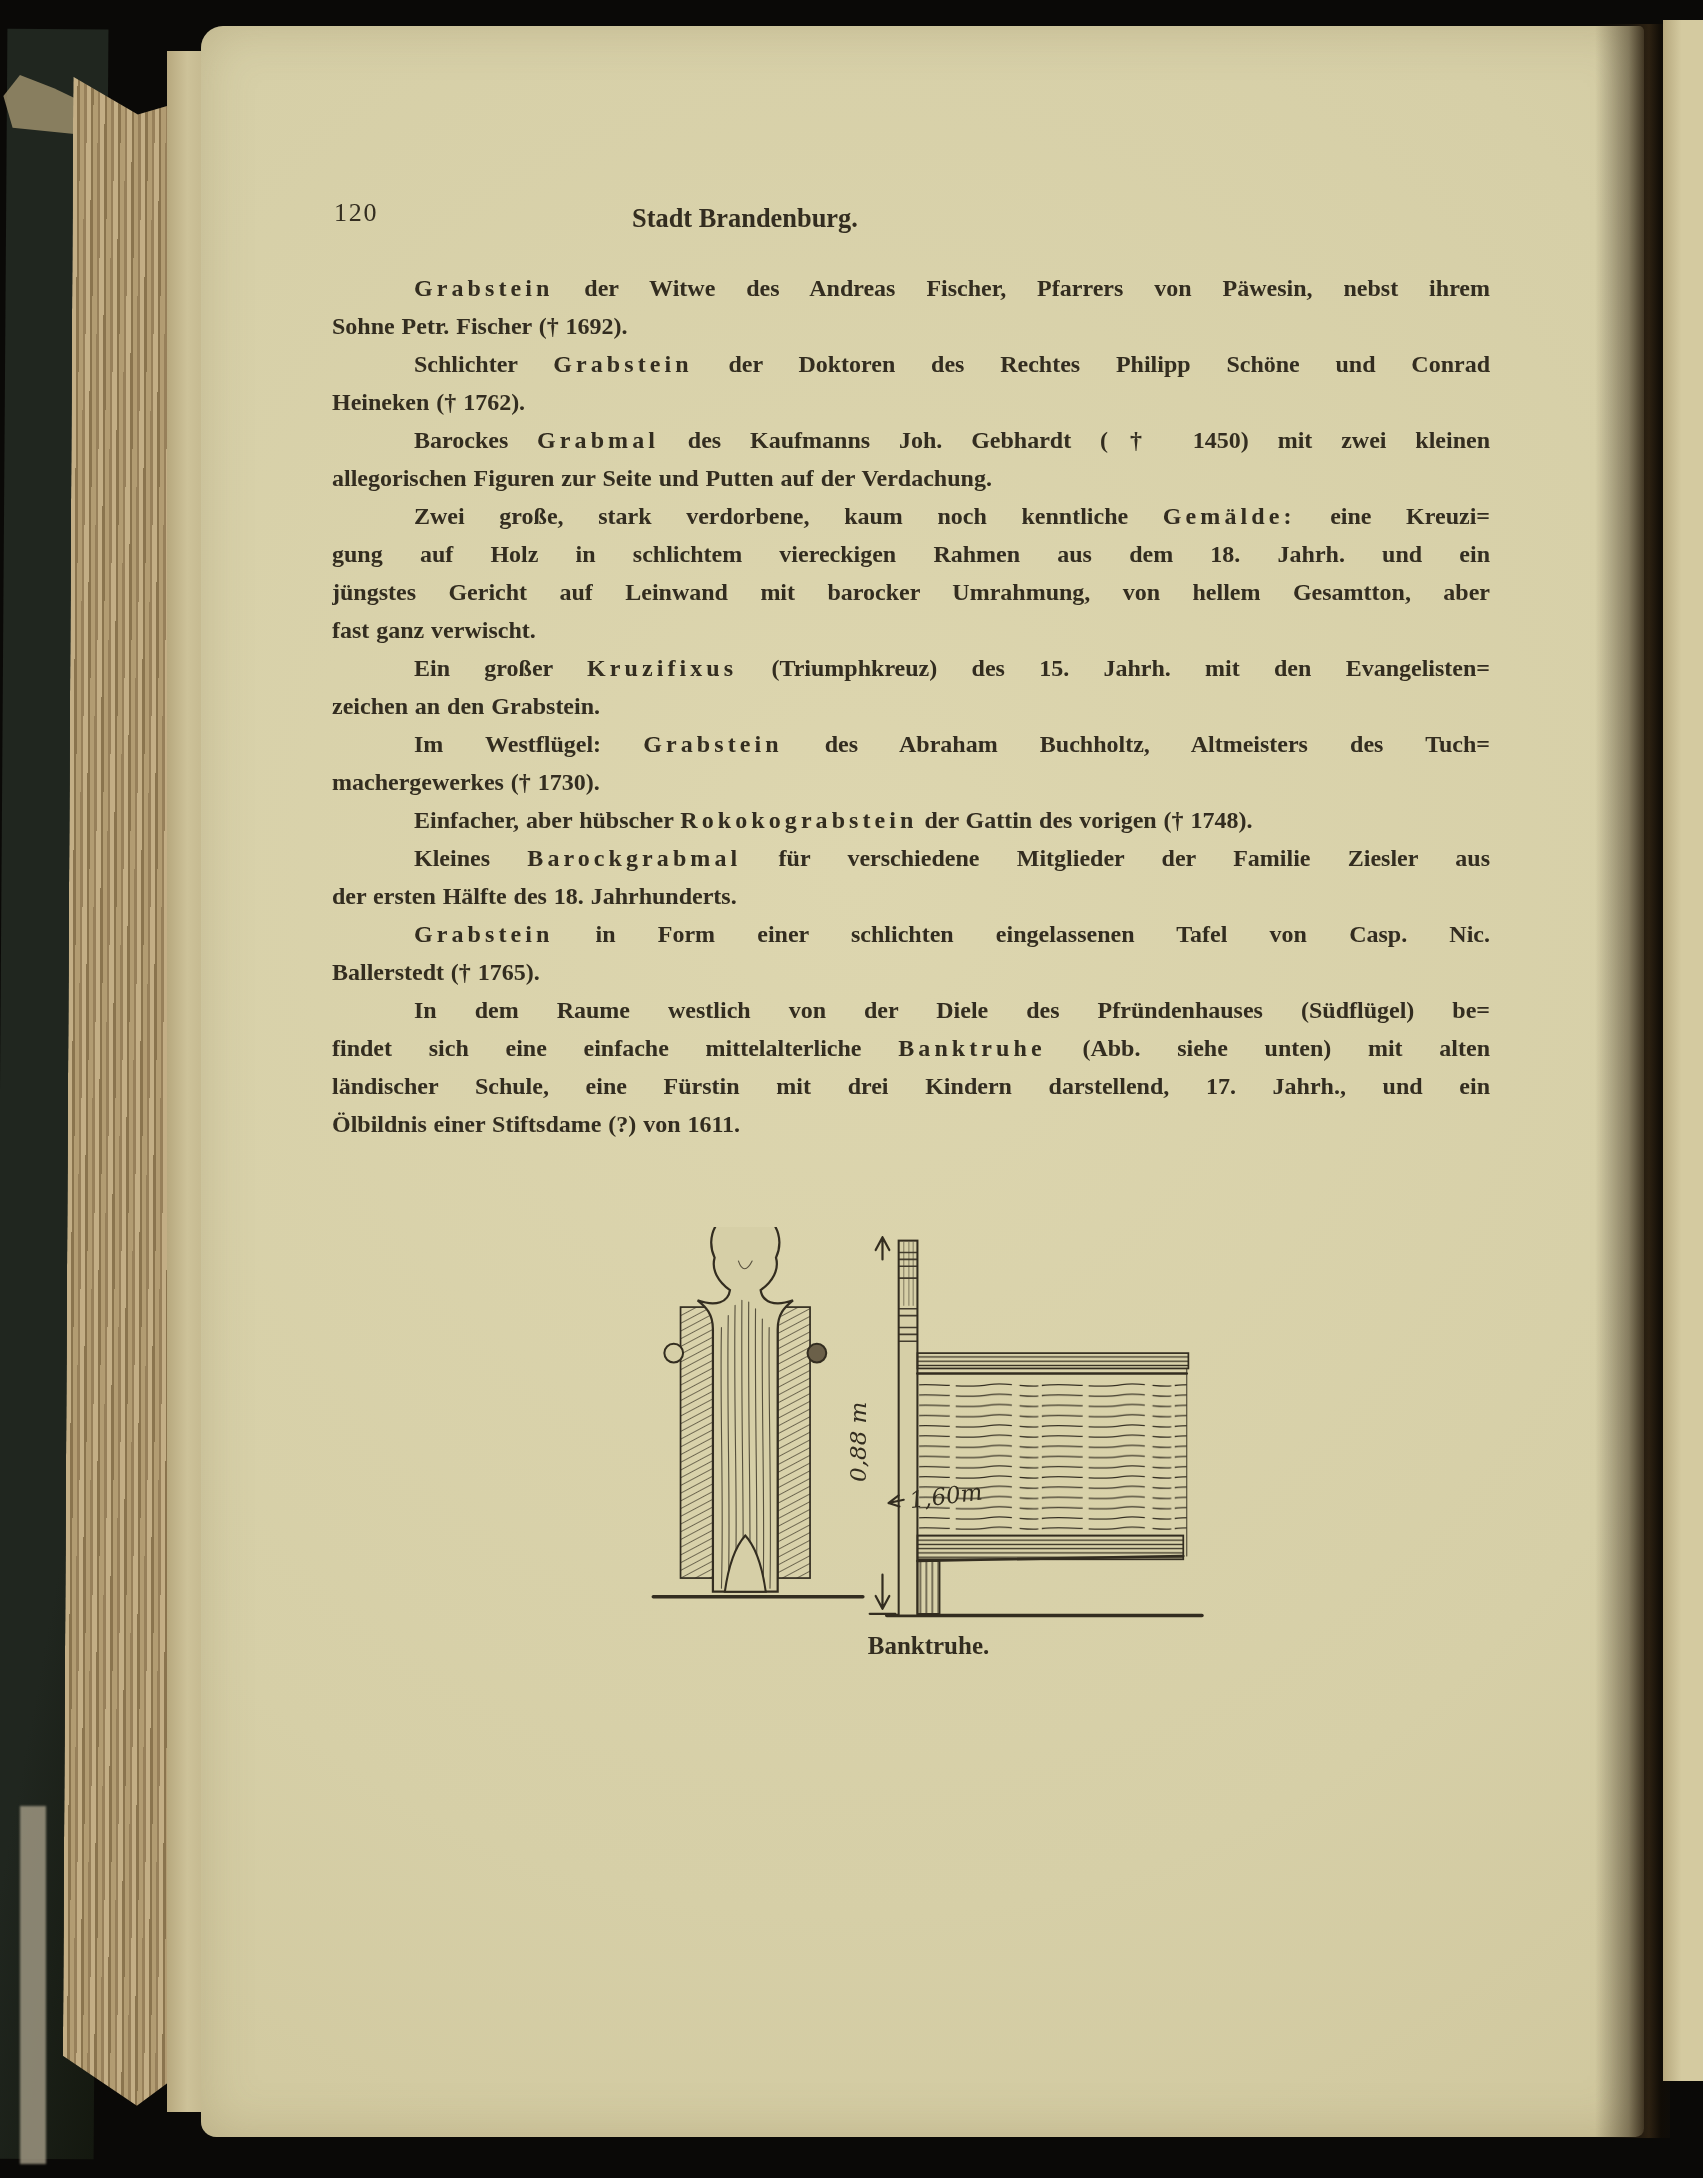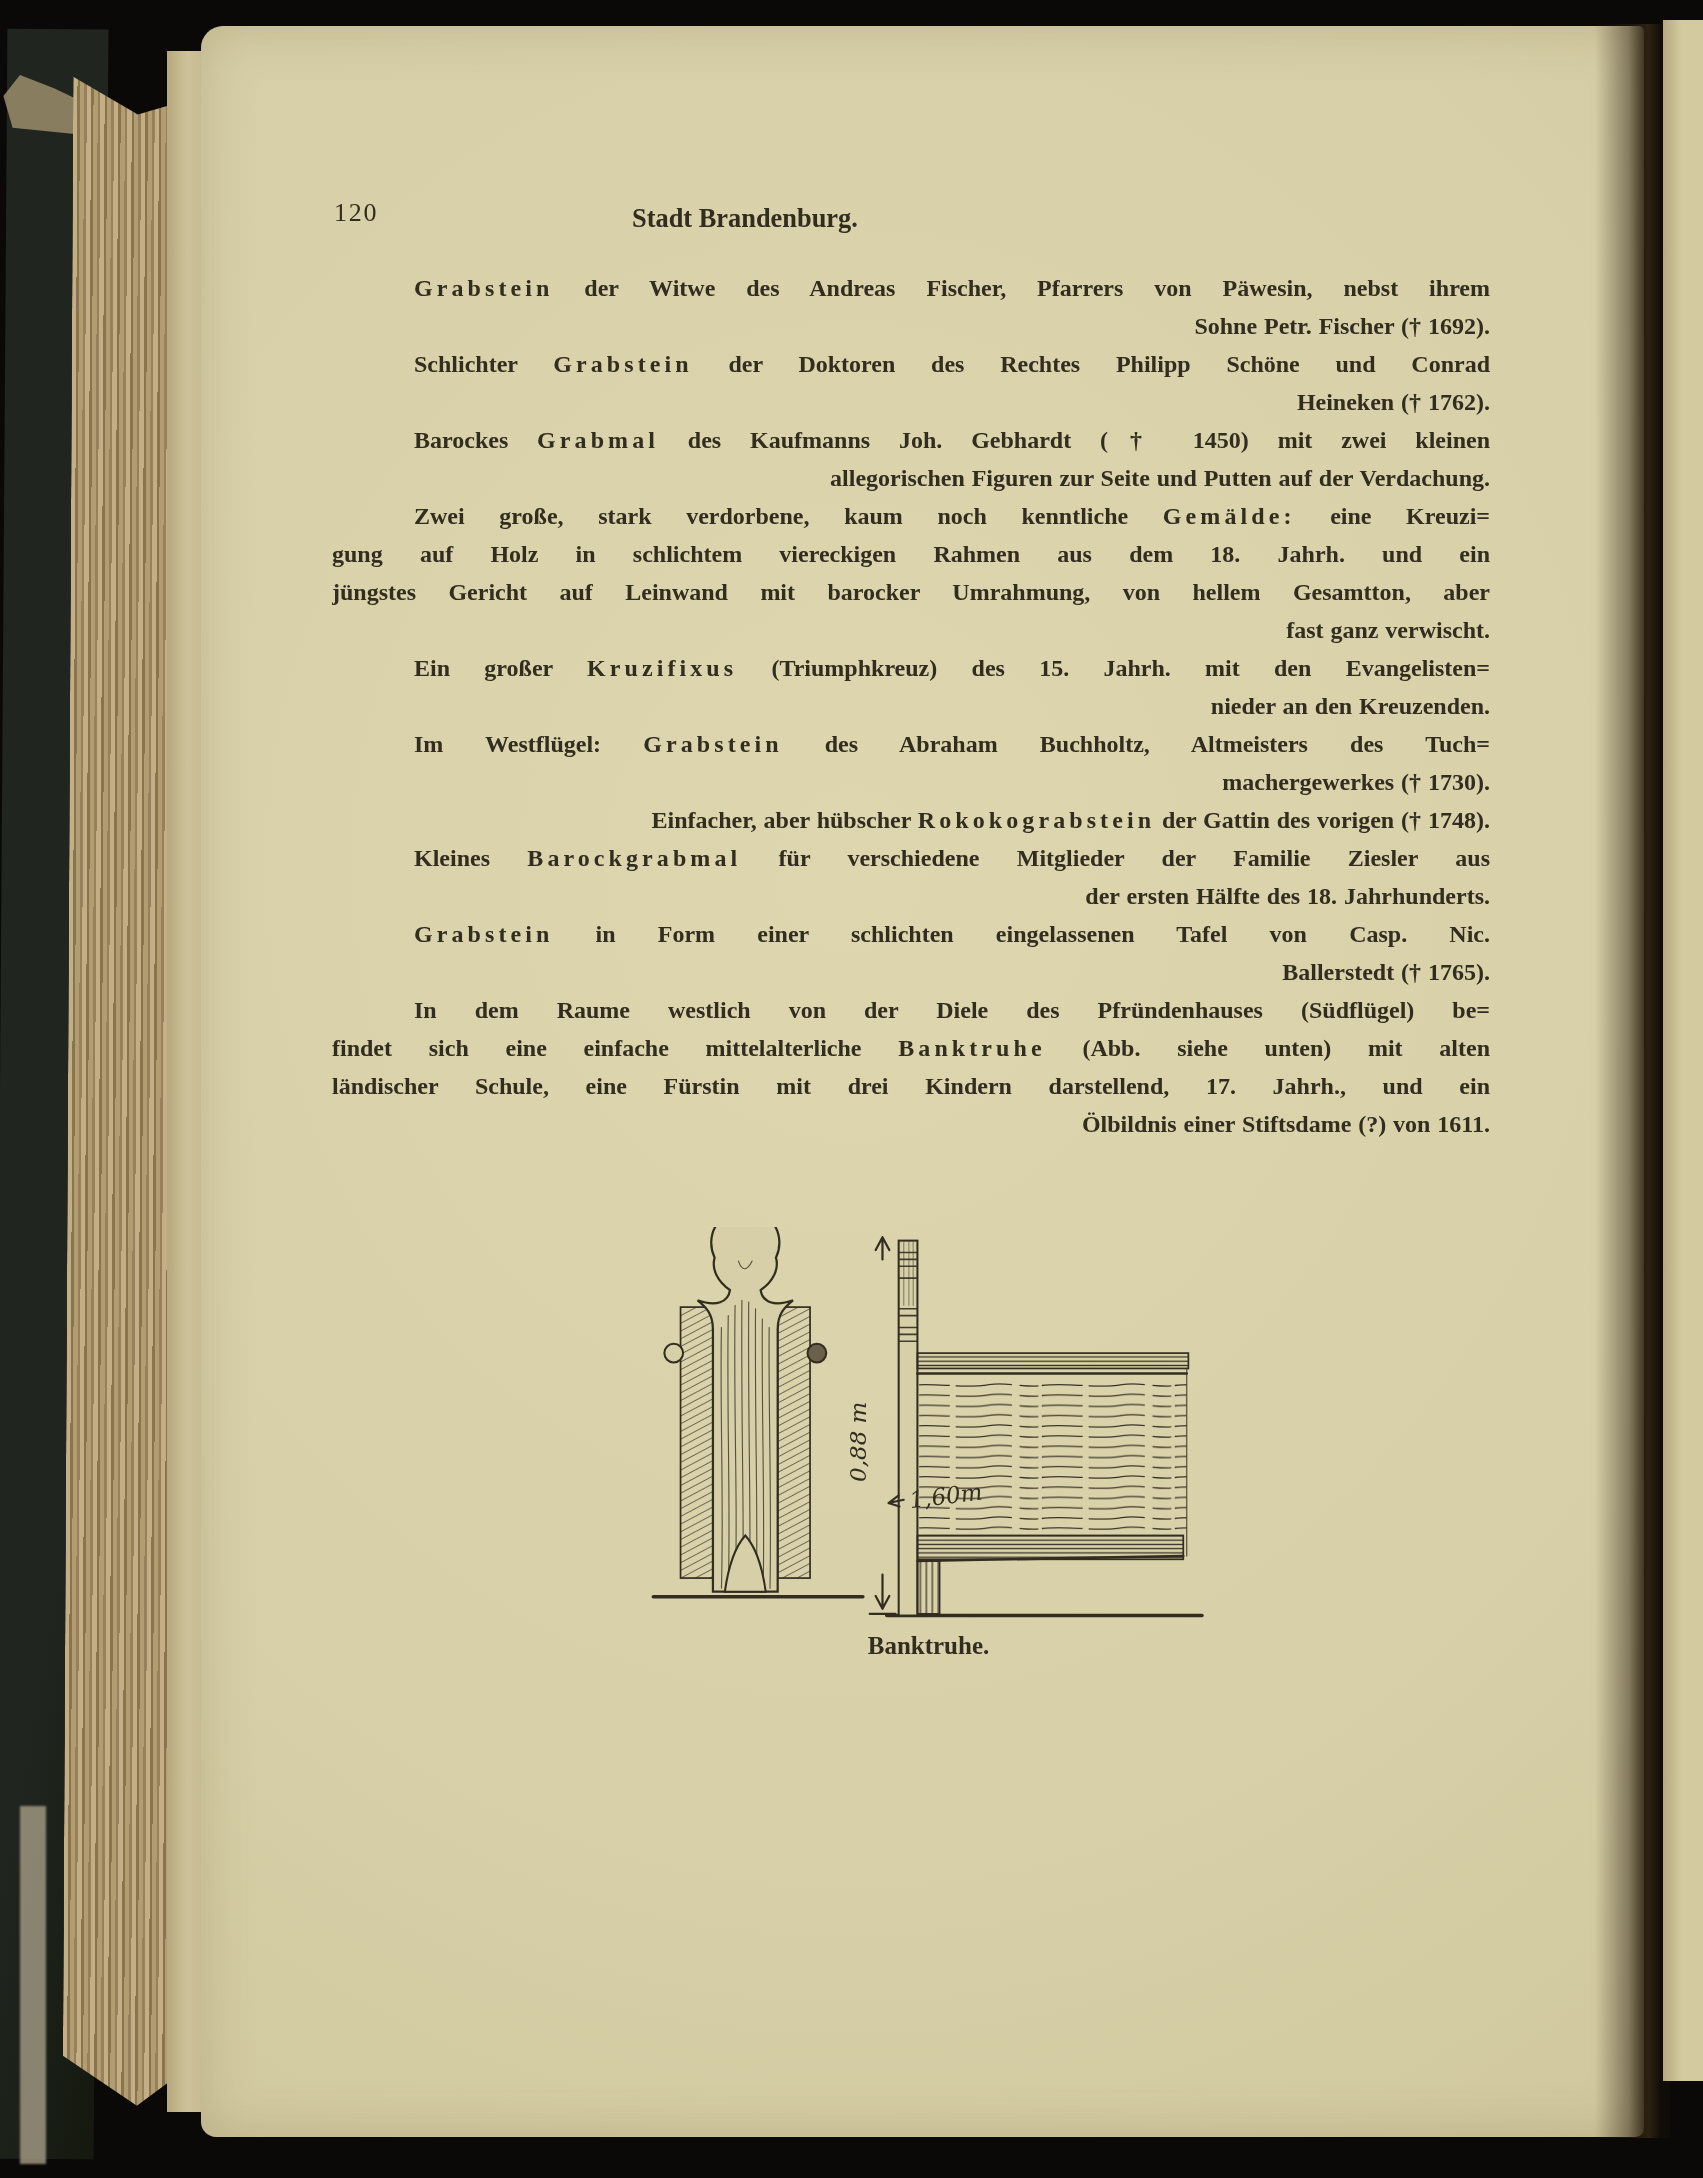--- a/index.html
+++ b/index.html
@@ -70,21 +70,21 @@
     position:absolute;left:632px;top:203px;
     font-size:26.4px;font-weight:bold;
   }
   .text-block{position:absolute;left:332px;top:269px;width:1158px;font-size:24px;font-weight:bold;}
   .para{margin:0;}
   .line{
     text-align:justify;height:38px;line-height:38px;overflow:hidden;
     word-spacing:0.9px;
   }
   .line::after{content:"";display:inline-block;width:100%;height:0;}
-  .line.last{text-align:right;}
+  .line.last{text-align:left;}
   .line.last::after{content:none;}
   .line.first{text-indent:82px;}
   .sperr{letter-spacing:.17em;}
   
   .figure{position:absolute;left:643px;top:1227px;width:571px;height:409px;}
   .figure svg{width:100%;height:100%;display:block;}
   .figure .ink{stroke:var(--ink,#332d20);fill:none;stroke-linecap:round;}
   .figure text{fill:var(--ink,#332d20);font-family:"DejaVu Serif","Liberation Serif",serif;}
   .figure-caption{
     position:absolute;left:643px;top:1632px;width:571px;
@@ -119,21 +119,21 @@
       <div class="line last"><span>allegorischen Figuren zur Seite und Putten auf der Verdachung.</span></div>
     </div>
     <div class="para">
       <div class="line first"><span>Zwei große, stark verdorbene, kaum noch kenntliche </span><span class="sperr">Gemälde:</span><span> eine Kreuzi=</span></div>
       <div class="line"><span>gung auf Holz in schlichtem viereckigen Rahmen aus dem 18. Jahrh. und ein</span></div>
       <div class="line"><span>jüngstes Gericht auf Leinwand mit barocker Umrahmung, von hellem Gesamtton, aber</span></div>
       <div class="line last"><span>fast ganz verwischt.</span></div>
     </div>
     <div class="para">
       <div class="line first"><span>Ein großer </span><span class="sperr">Kruzifixus</span><span> (Triumphkreuz) des 15. Jahrh. mit den Evangelisten=</span></div>
-      <div class="line last"><span>nieder an den Kreuzenden.</span></div>
+      <div class="line last"><span>zeichen an den Grabstein.</span></div>
     </div>
     <div class="para">
       <div class="line first"><span>Im Westflügel: </span><span class="sperr">Grabstein</span><span> des Abraham Buchholtz, Altmeisters des Tuch=</span></div>
       <div class="line last"><span>machergewerkes († 1730).</span></div>
     </div>
     <div class="para">
       <div class="line first last"><span>Einfacher, aber hübscher </span><span class="sperr">Rokokograbstein</span><span> der Gattin des vorigen († 1748).</span></div>
     </div>
     <div class="para">
       <div class="line first"><span>Kleines </span><span class="sperr">Barockgrabmal</span><span> für verschiedene Mitglieder der Familie Ziesler aus</span></div>

